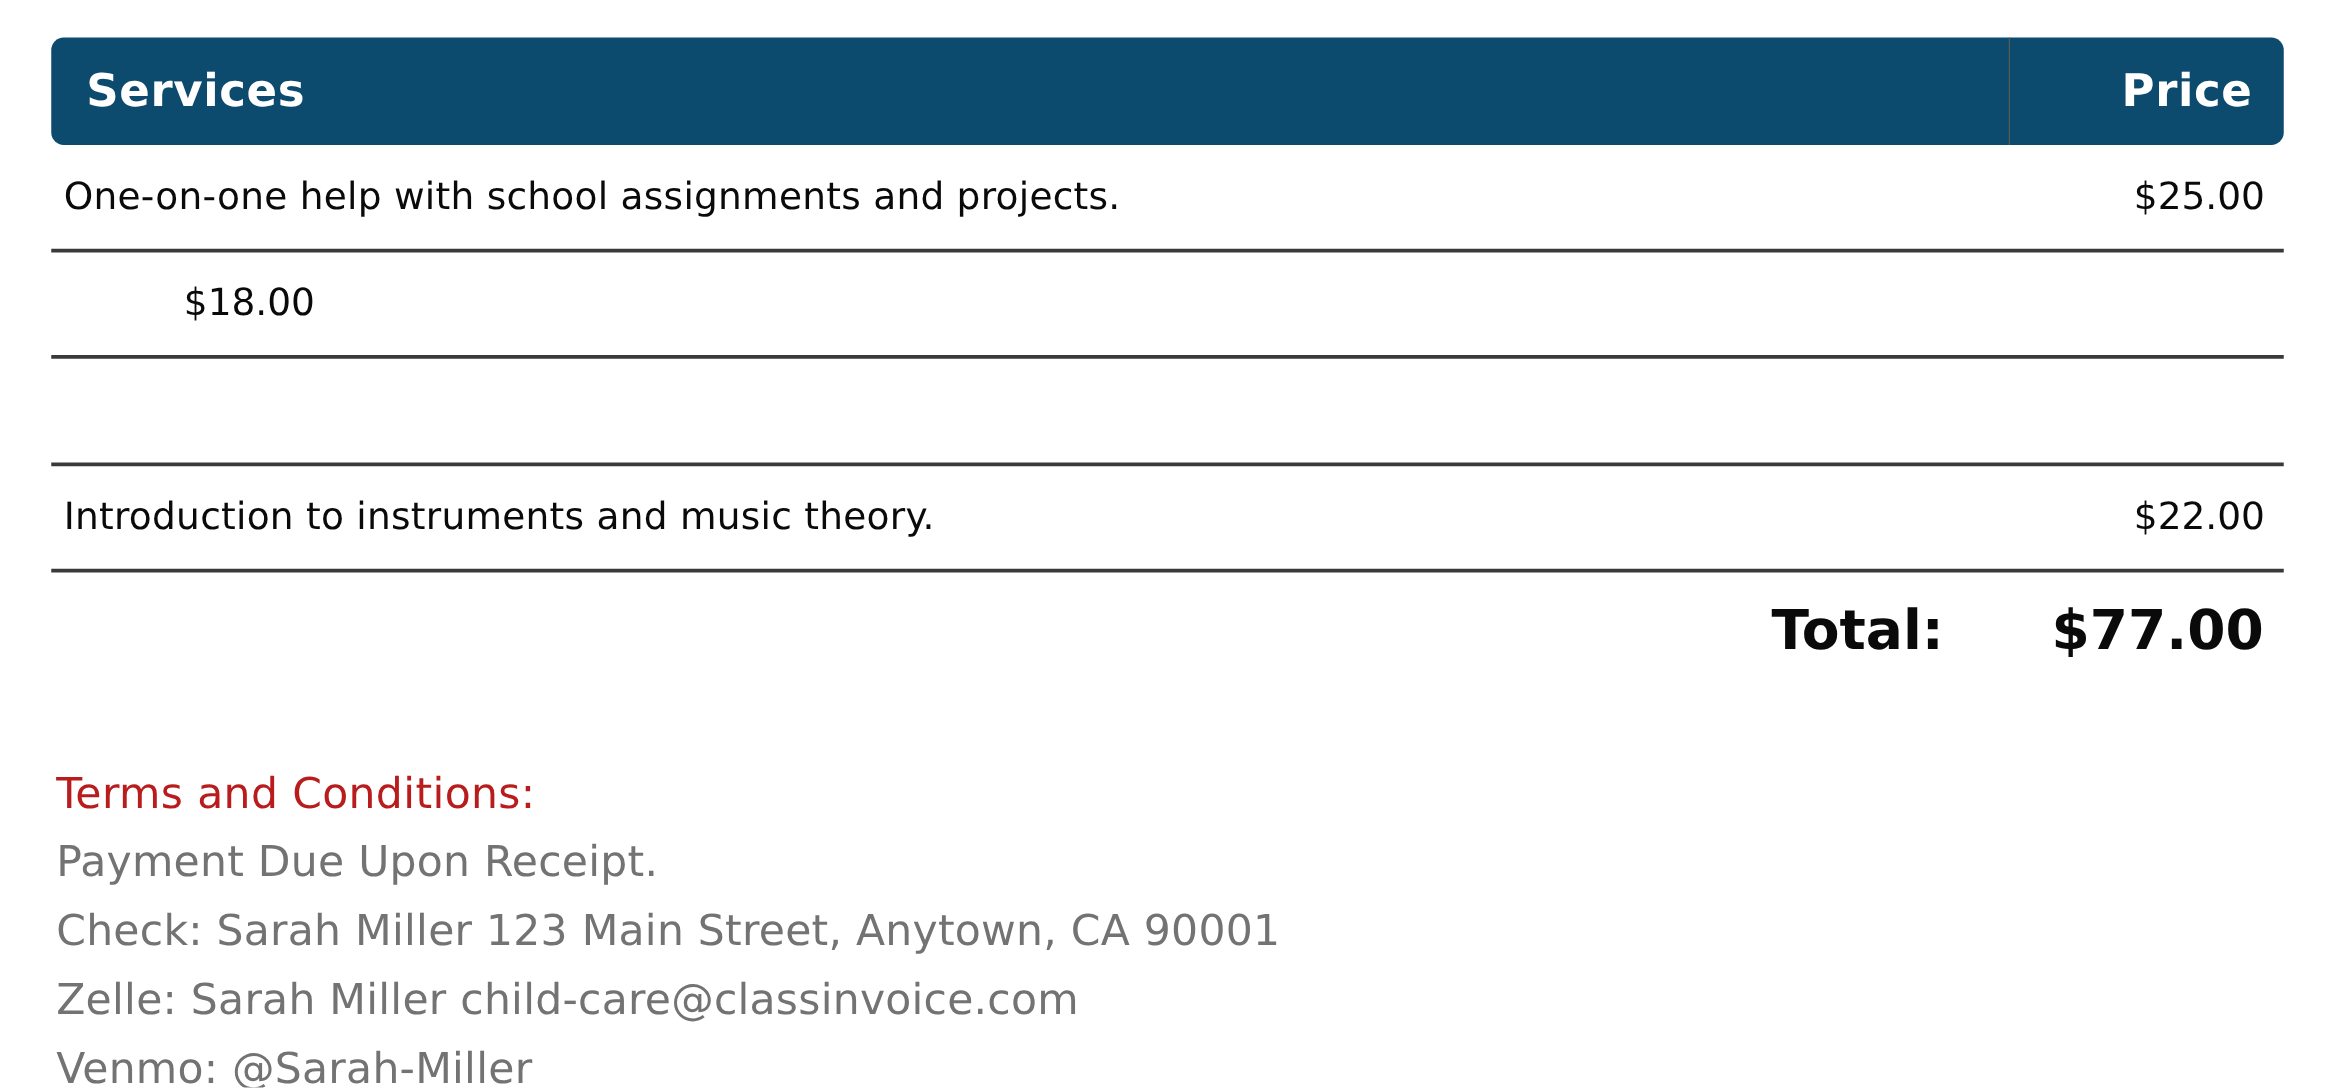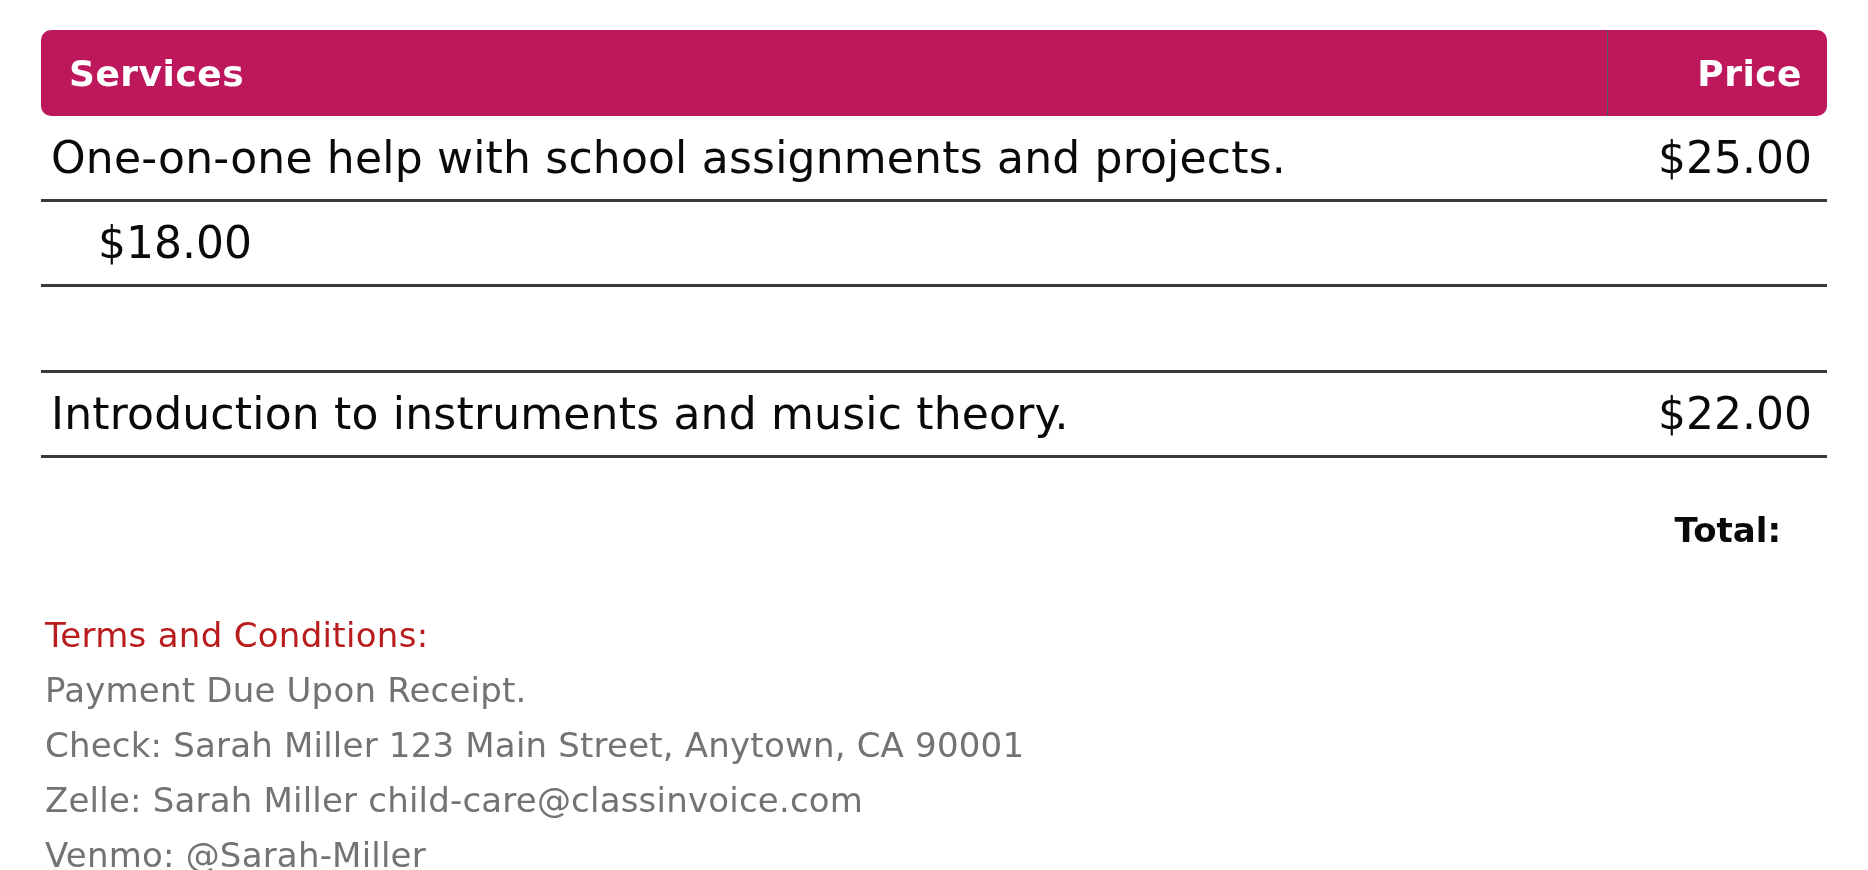--- a/index.html
+++ b/index.html
@@ -16,21 +16,21 @@
     width: 1868px;
   }
 
   
   .invoice-table { width: 100%; }
 
   .table-header {
     display: flex;
     align-items: center;
     height: 86px;
-    background: #be185d;
+    background: #0c4a6e;
     border-radius: 10px;
     color: #ffffff;
     font-size: 36px;
     font-weight: bold;
     letter-spacing: 0.5px;
   }
   .table-header .service-col {
     flex: 1;
     padding-left: 28px;
     height: 100%;
@@ -45,39 +45,39 @@
     justify-content: flex-end;
     padding-right: 25px;
     border-left: 1px solid #5a5a5a;
   }
 
   .table-row {
     display: flex;
     align-items: center;
     height: 85.5px;
     border-bottom: 3px solid #3a3a3a;
-    font-size: 44px;
+    font-size: 30px;
   }
   .table-row .service-cell {
     flex: 1;
     padding-left: 10px;
     letter-spacing: 0.2px;
   }
   .table-row .price-cell {
     width: 226px;
     text-align: right;
     padding-right: 15px;
   }
 
   .total-row {
     display: flex;
-    align-items: flex-end;
+    align-items: center;
     justify-content: flex-end;
     height: 92px;
-    font-size: 34px;
+    font-size: 44px;
     font-weight: bold;
   }
   .total-row .total-label {
     text-align: right;
     padding-right: 46px;
   }
   .total-row .total-value {
     width: 226px;
     text-align: right;
     padding-right: 16px;
@@ -127,20 +127,21 @@
     <div class="table-row">
     </div>
 
     <div class="table-row">
       <div class="service-cell">Introduction to instruments and music theory.</div>
       <div class="price-cell">$22.00</div>
     </div>
 
     <div class="total-row">
       <div class="total-label">Total:</div>
+      <div class="total-value">$77.00</div>
     </div>
 
   </div>
 
   <div class="terms-section">
     <div class="terms-heading">Terms and Conditions:</div>
     <div class="terms-line">Payment Due Upon Receipt.</div>
     <div class="terms-line">Check: Sarah Miller 123 Main Street, Anytown, CA 90001</div>
     <div class="terms-line">Zelle: Sarah Miller child-care@classinvoice.com</div>
     <div class="terms-line">Venmo: @Sarah-Miller</div>

